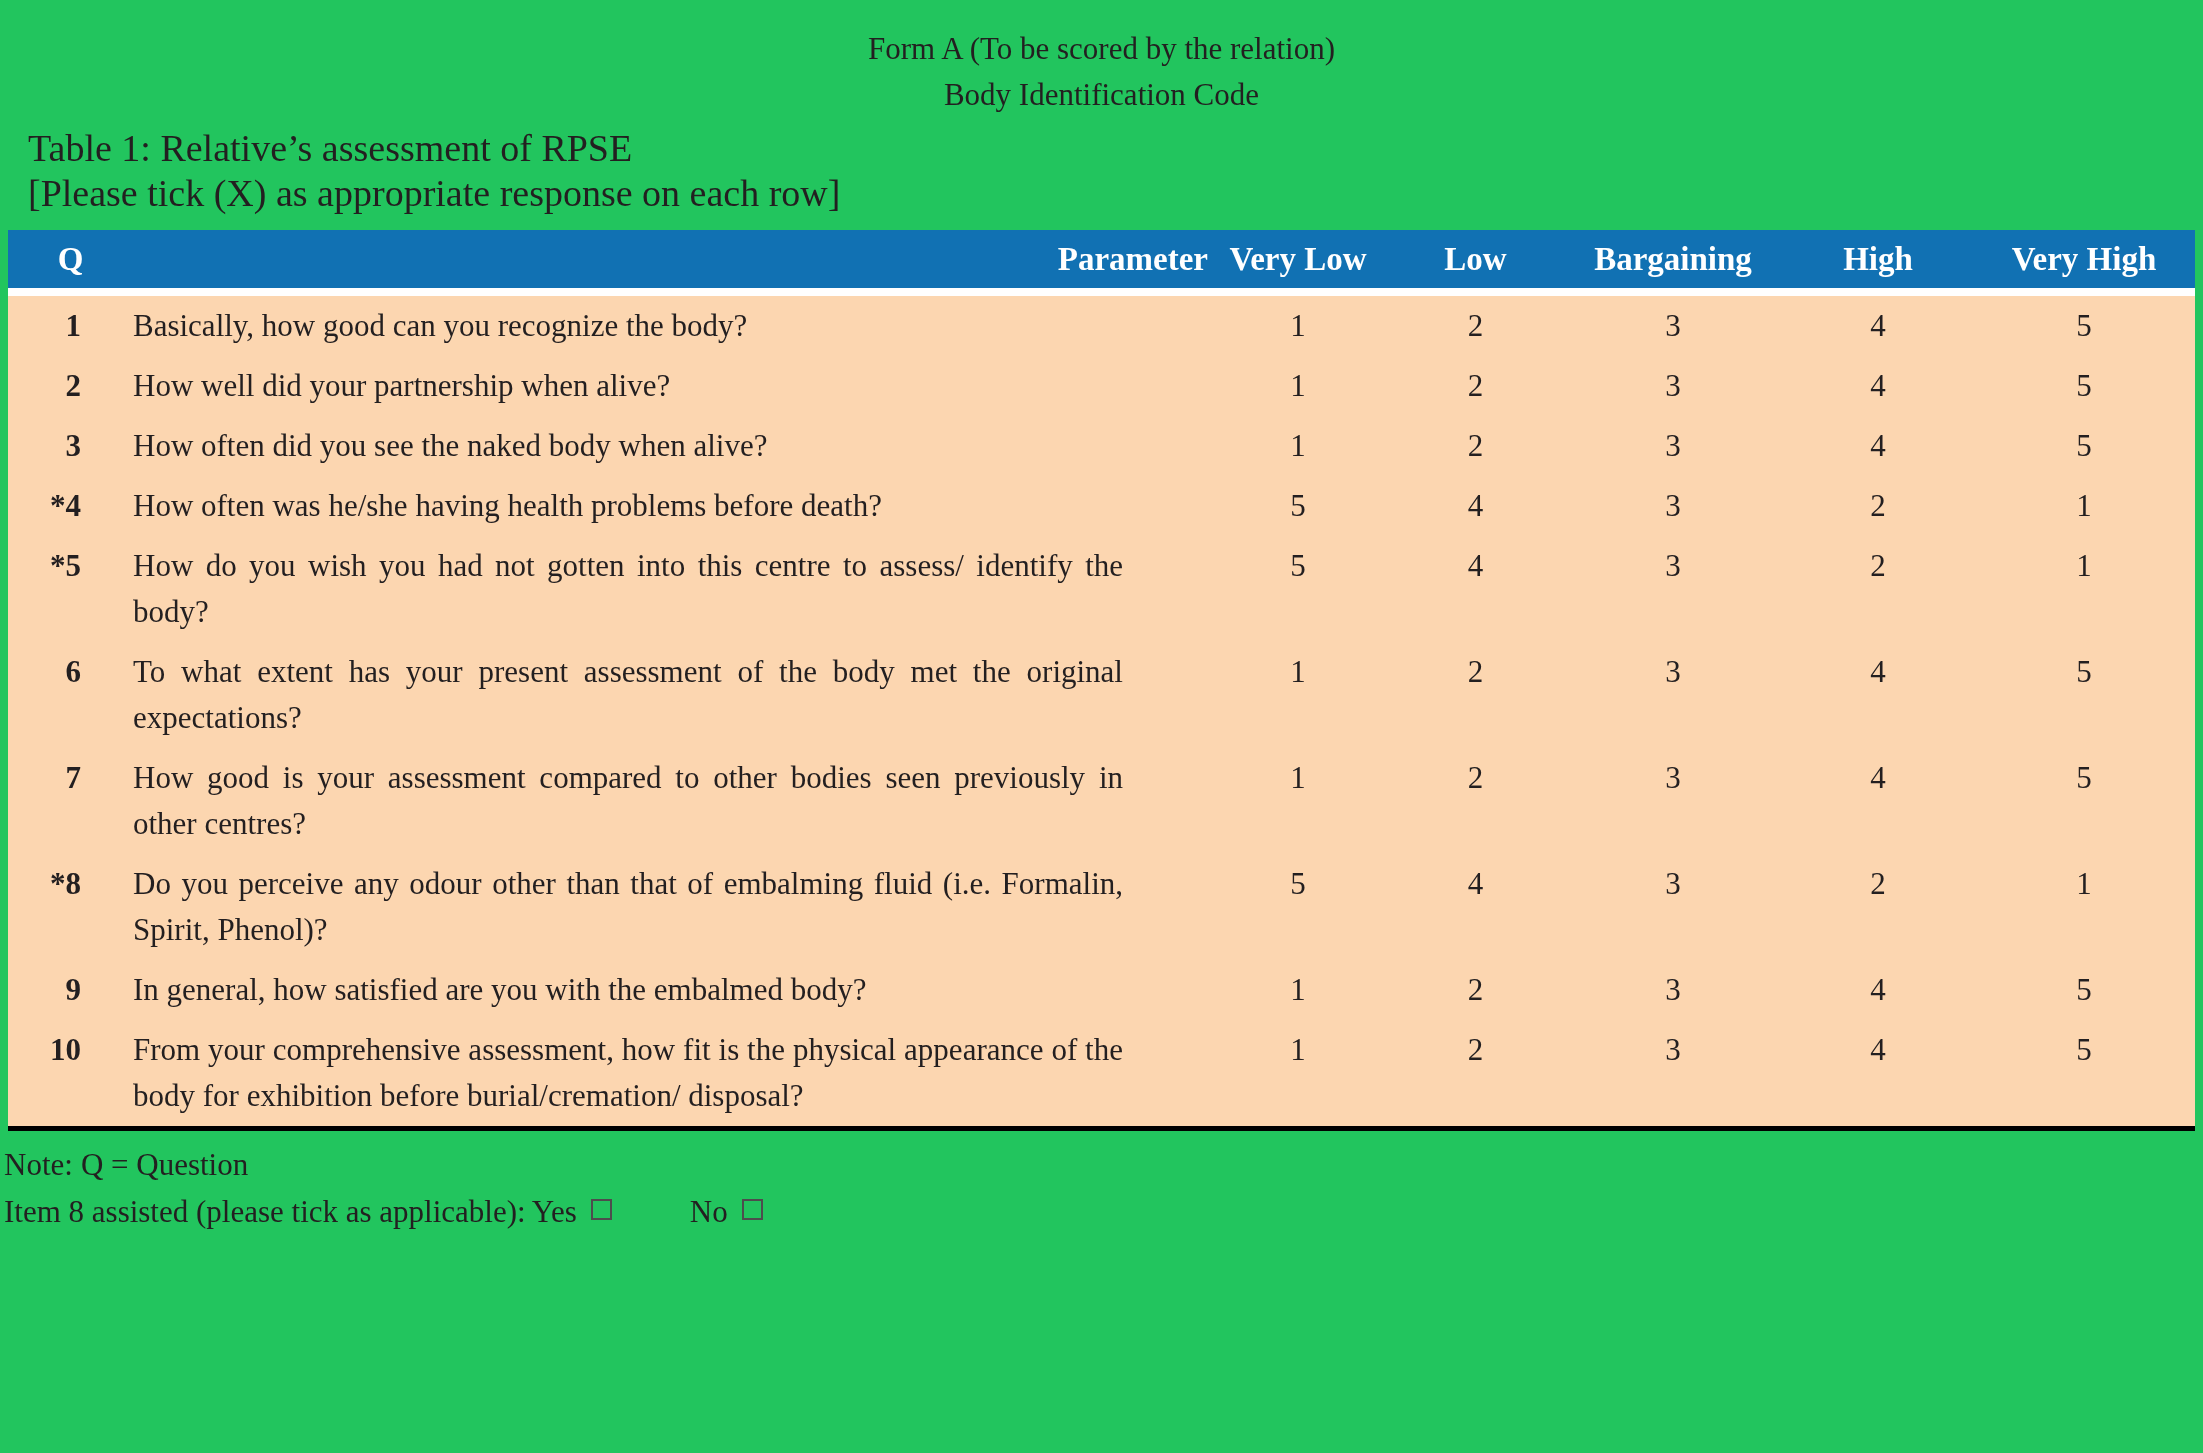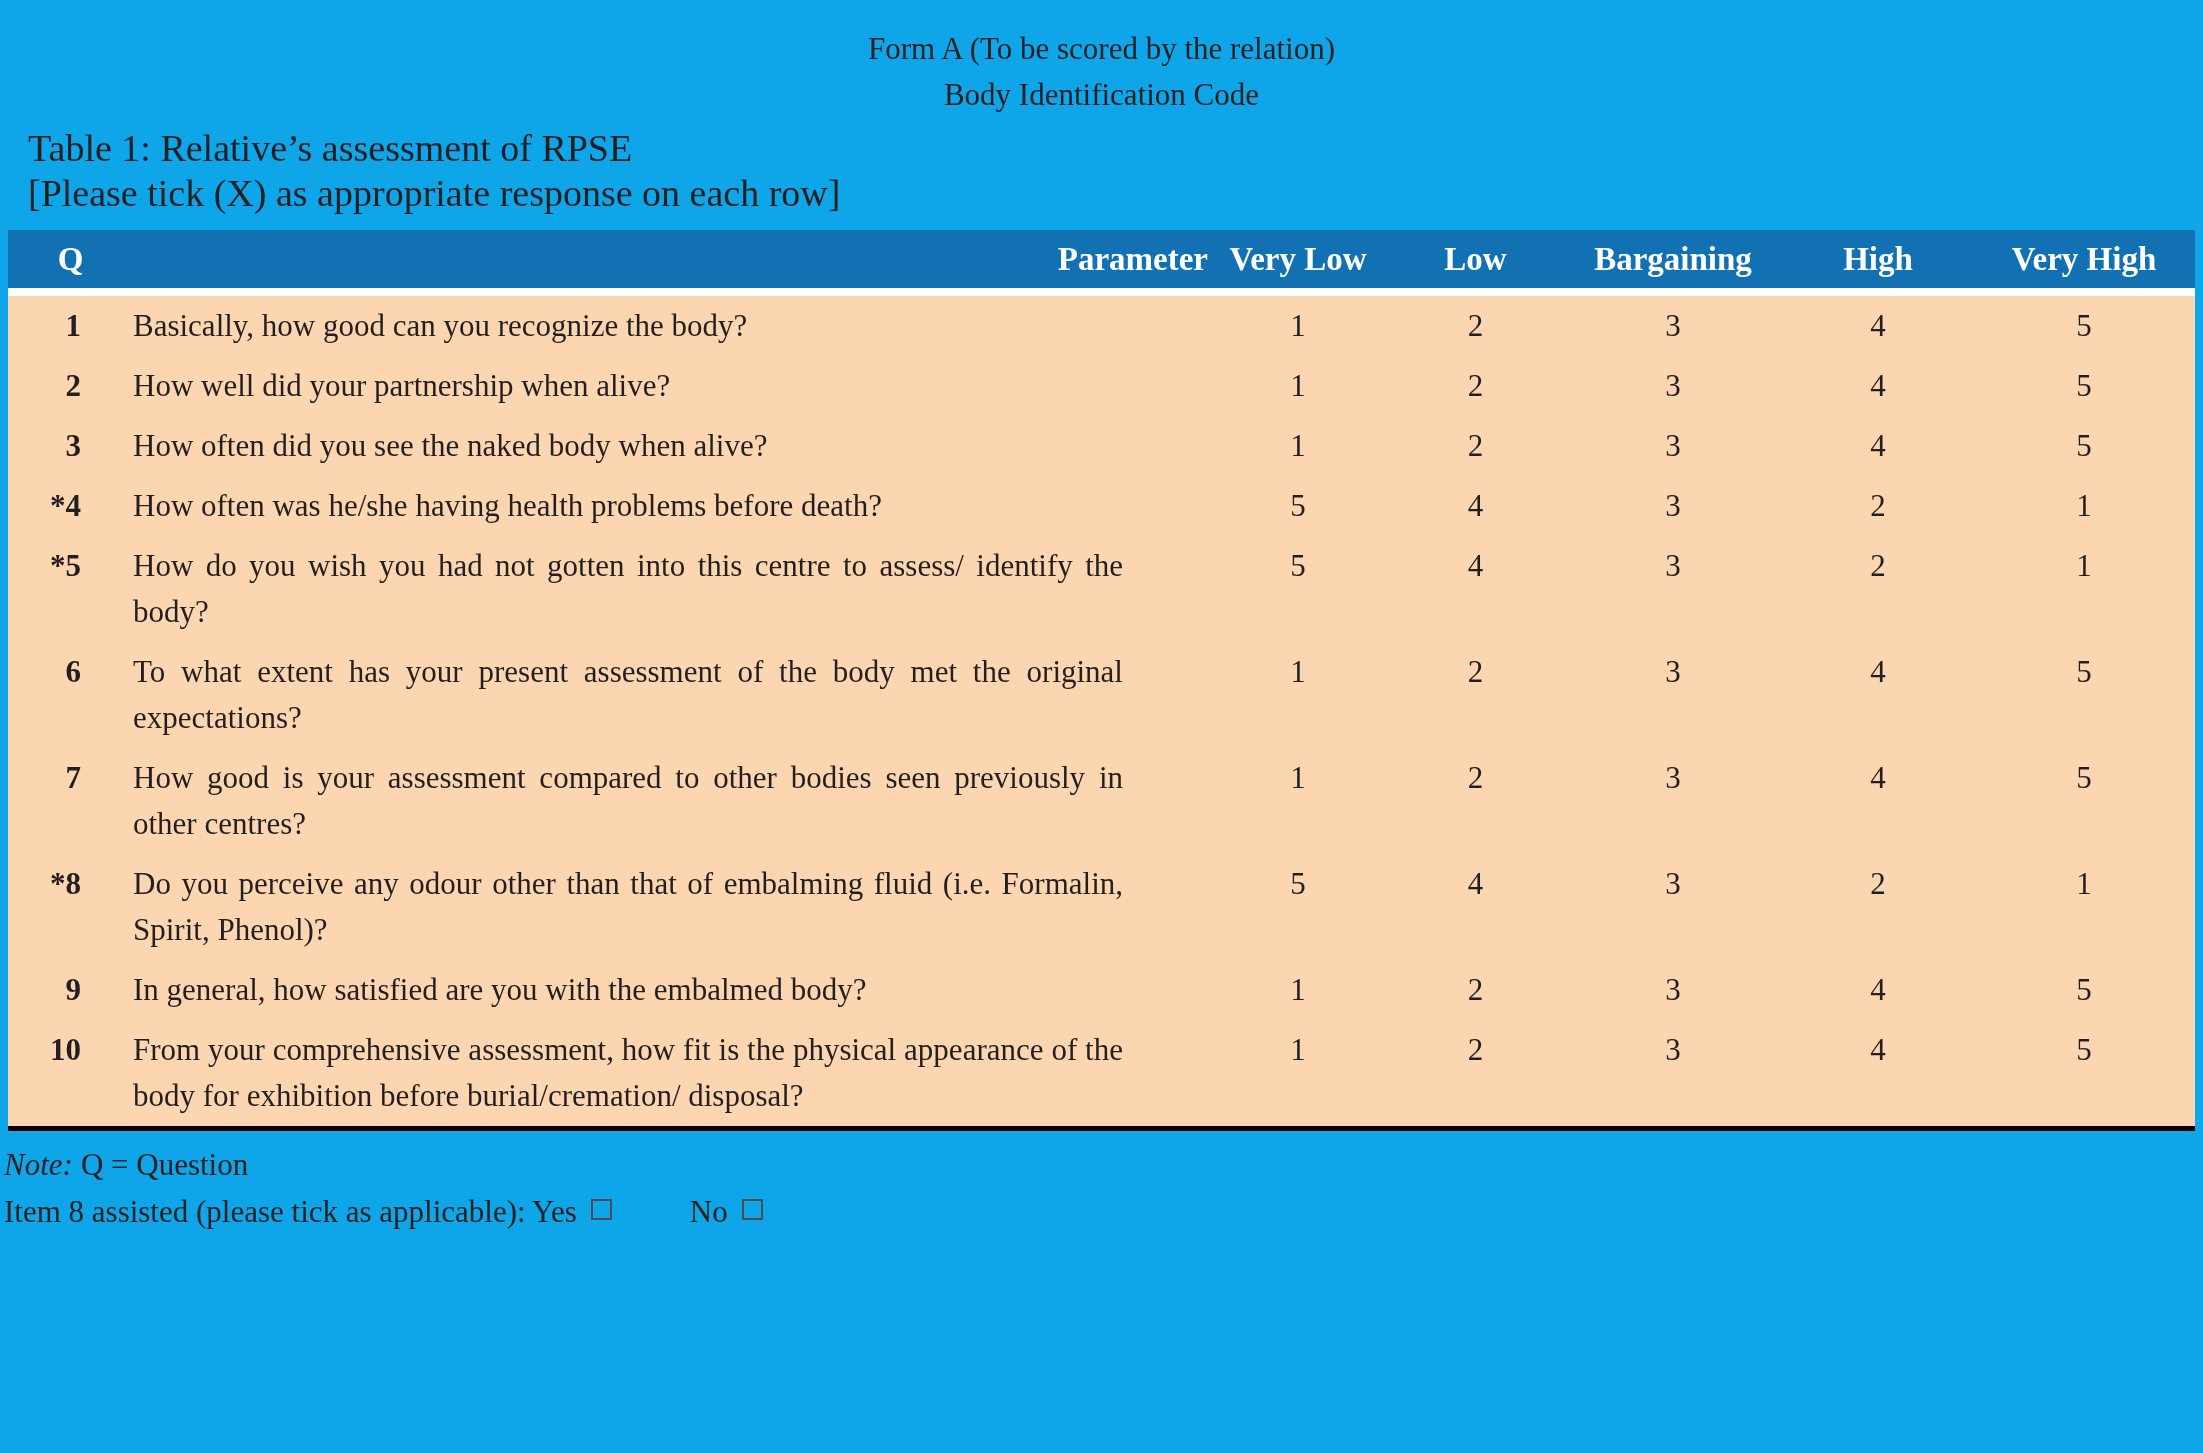--- a/index.html
+++ b/index.html
@@ -9,21 +9,21 @@
     --text:#231F20;
     --rule:#000000;
     --checkbox-border:#4D4D4D;
   }
   *{margin:0;padding:0;box-sizing:border-box;}
   html,body{background:#fff;}
   .page{
     position:relative;
     width:2203px;
     height:1453px;
-    background:#0ea5e9;
+    background:#22c55e;
     color:var(--text);
     font-family:"Liberation Serif","DejaVu Serif",serif;
     overflow:hidden;
   }
   
   .titles{ padding-top:26px; text-align:center; }
   .title-line1{ font-size:31px; line-height:46px; }
   .title-line2{ font-size:39px; line-height:48px; font-weight:bold; }
   .title-line3{ font-size:31px; line-height:46px; }
   
@@ -54,21 +54,21 @@
     line-height:46px;
     padding:7px 0;
     vertical-align:top;
   }
   td.qcol{ text-align:right; padding-right:52px; font-weight:bold; }
   td.pcol{ text-align:justify; padding-right:85px; }
   td.vcol{ text-align:center; }
   
   .notes{ margin:10px 0 0 4px; }
   .note-line{ font-size:31px; line-height:47px; }
-  .note-label{ font-style:italic; margin-right:8px; }
+  .note-label{ margin-right:8px; }
   .yes-label{ margin-left:6px; }
   .no-label{ margin-left:78px; }
   .checkbox{
     display:inline-block;
     width:21px;
     height:21px;
     border:2px solid var(--checkbox-border);
     background:transparent;
     margin-left:14px;
     vertical-align:2px;

